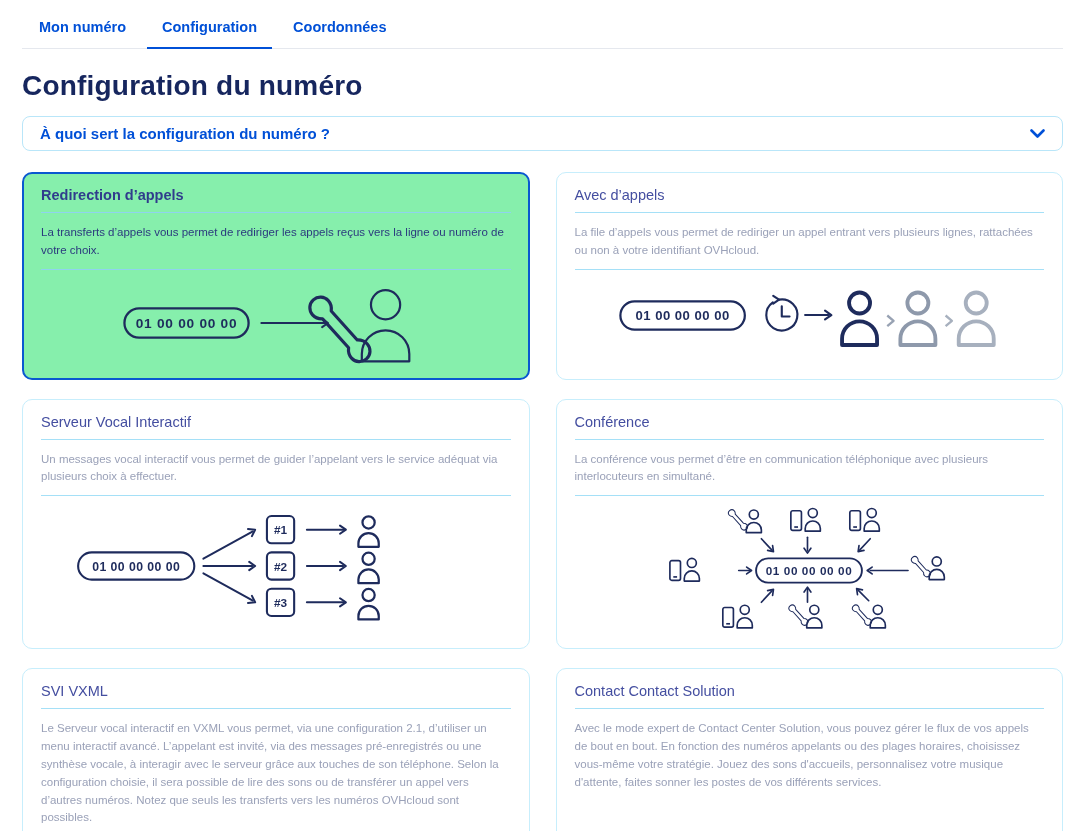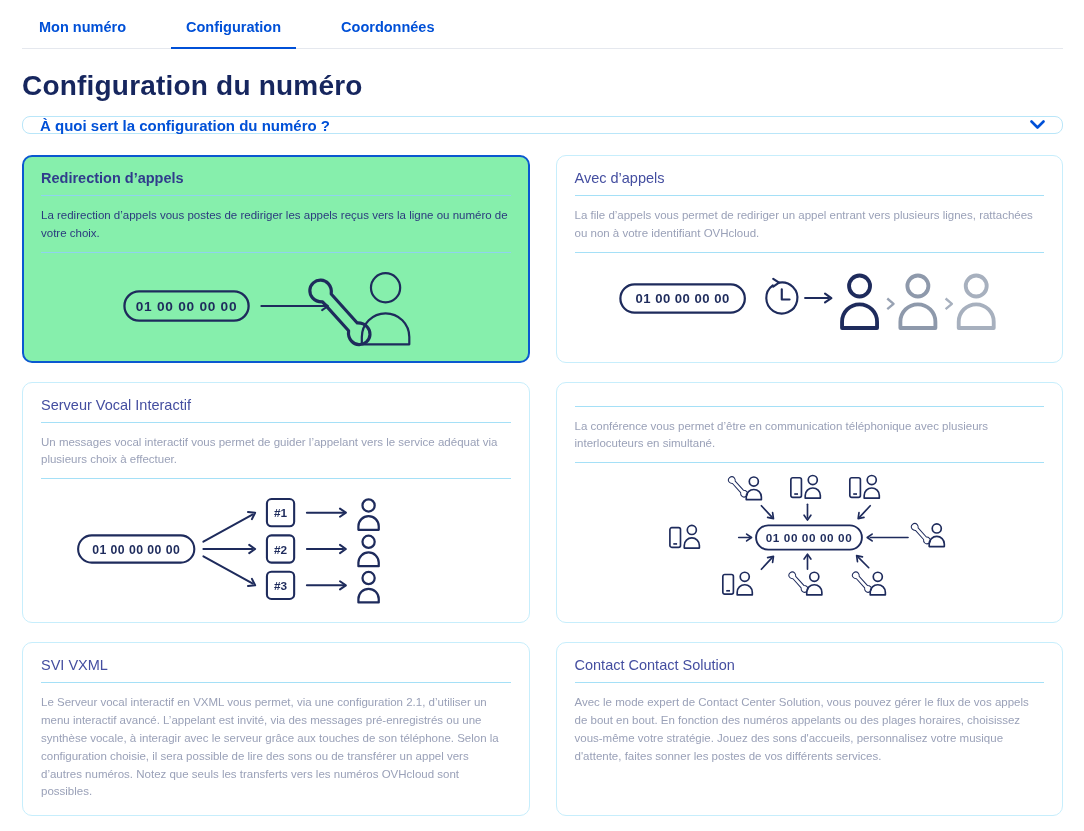--- a/index.html
+++ b/index.html
@@ -5,33 +5,33 @@
   * { box-sizing: border-box; }
   html,body { margin:0; padding:0; background:#fff; }
   body {
     width:1084px; height:831px;
     font-family:"Liberation Sans", sans-serif;
     color:#16265e; overflow:hidden;
   }
   .page { padding:8px 21px 0 22px; }
 
   
-  .tabs { display:flex; gap:30px; border-bottom:1px solid #e5e8ee; padding:0 2px; }
+  .tabs { display:flex; gap:6px; border-bottom:1px solid #e5e8ee; padding:0 2px; }
   .tab {
     padding:11px 15px 12px; font-size:14.5px; font-weight:700; color:#0050d7;
     text-decoration:none; cursor:pointer; border-bottom:2px solid transparent; margin-bottom:-1px;
   }
   .tab.active { border-bottom-color:#0050d7; }
 
   h1.title { font-size:28px; font-weight:600; color:#16265e; margin:21px 0 14px; letter-spacing:0.2px; }
 
   
   .accordion {
     display:flex; align-items:center; justify-content:space-between;
-    border:1px solid #b9e6f9; border-radius:8px; height:18px; padding:0 17px; cursor:pointer;
+    border:1px solid #b9e6f9; border-radius:8px; height:35px; padding:0 17px; cursor:pointer;
   }
   .accordion-label { color:#0050d7; font-weight:700; font-size:15px; }
 
   
   .grid { display:grid; grid-template-columns:1fr 1fr; column-gap:26px; row-gap:19px; margin-top:21px; }
   .card {
     background:#fff; border:1px solid #c7eefc; border-radius:10px;
     padding:14px 18px; cursor:pointer;
   }
   .card.selected { background:#86efac; border:2px solid #0a58d0; padding:13px 17px; }
@@ -91,21 +91,21 @@
     <svg width="15" height="10" viewBox="0 0 15 10">
       <path d="M1.5 1.5 L7.5 7.5 L13.5 1.5" fill="none" stroke="#0050d7" stroke-width="2.6" stroke-linecap="round" stroke-linejoin="round"></path>
     </svg>
   </div>
 
   <div class="grid">
 
     <div class="card selected row1">
       <div class="card-title">Redirection d’appels</div>
       <hr class="div">
-      <p class="card-desc">La redirection d’appels vous postes de rediriger les appels reçus vers la ligne ou numéro de votre choix.</p>
+      <p class="card-desc">La transferts d’appels vous permet de rediriger les appels reçus vers la ligne ou numéro de votre choix.</p>
       <hr class="div">
       <div class="illus">
         <svg width="330" height="84" viewBox="0 0 360 92" style="color:#1e2b5c">
           <g>
             <rect x="14" y="30" width="136" height="32" rx="16" fill="none" stroke="#1e2b5c" stroke-width="2.5"></rect>
             <text x="82" y="51" font-size="15" text-anchor="middle" letter-spacing="0.8">01 00 00 00 00</text>
           </g>
           <g stroke="#1e2b5c" stroke-width="2.3" stroke-linecap="round">
             <line x1="164" y1="46" x2="234" y2="46"></line>
             <use href="#sym-head" transform="translate(237,46)"></use>
@@ -194,20 +194,21 @@
                 <line x1="254" y1="105" x2="294" y2="105"></line>
                 <use href="#sym-head" transform="translate(297,105)"></use>
               </g>
             <use href="#sym-person" transform="translate(322,106) scale(1.12)"></use>
           </g>
         </svg>
       </div>
     </div>
 
     <div class="card row2">
+      <div class="card-title">Conférence</div>
       <hr class="div">
       <p class="card-desc">La conférence vous permet d’être en communication téléphonique avec plusieurs interlocuteurs en simultané.</p>
       <hr class="div">
       <div class="illus">
         <svg width="326" height="127" viewBox="0 0 430 168" style="color:#1e2b5c">
           <use href="#sym-hp" transform="translate(112,2)"></use>
           <use href="#sym-pp" transform="translate(190,0)"></use>
           <use href="#sym-pp" transform="translate(268,0)"></use>
           <use href="#sym-pp" transform="translate(30,66)"></use>
           <use href="#sym-hp" transform="translate(354,64)"></use>

